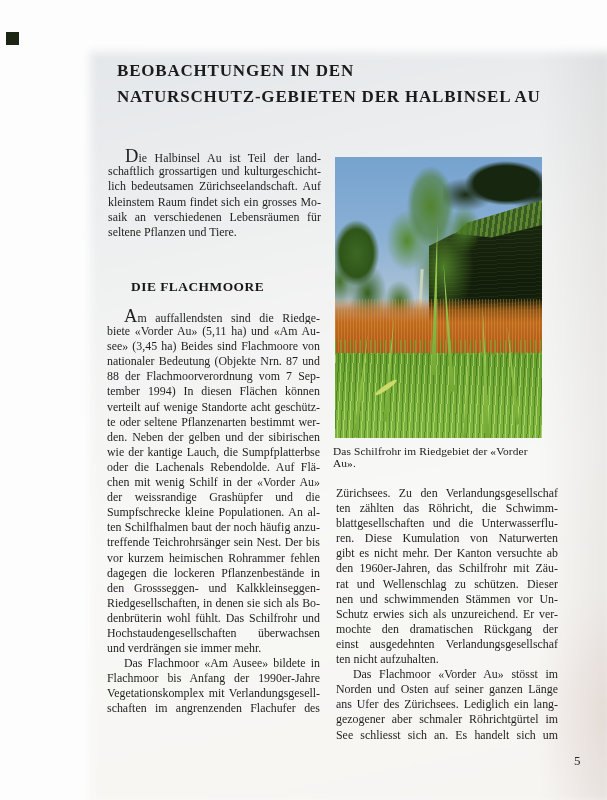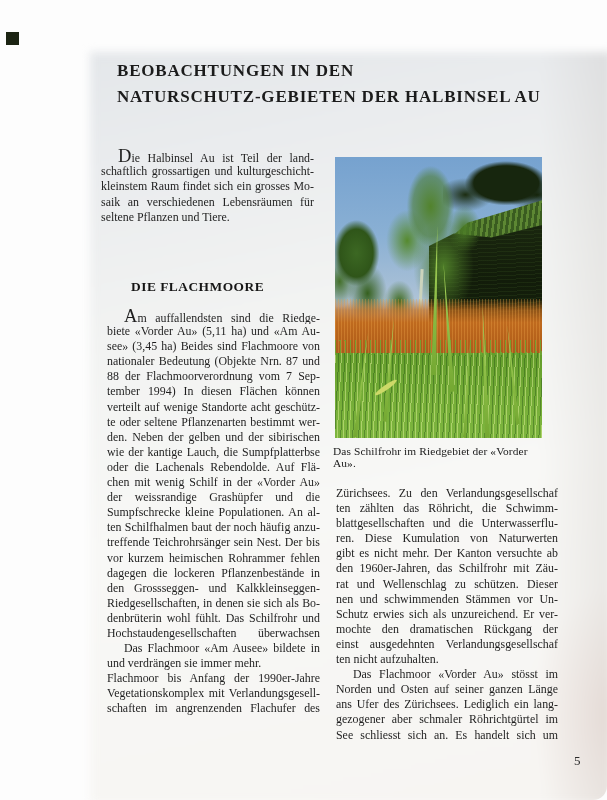--- a/index.html
+++ b/index.html
@@ -1,17 +1,17 @@
 <!DOCTYPE html>
 <html><head>
 <meta charset="utf-8">
 <style>
   html,body{margin:0;padding:0;}
   body{width:607px;height:800px;background:#fdfdfd;font-family:"Liberation Serif", serif;overflow:hidden;}
-  .stage{position:relative;width:607px;height:800px;overflow:hidden;border-radius:14px;}
+  .stage{position:relative;width:607px;height:800px;overflow:hidden;}
 
   .corner-mark{position:absolute;left:6px;top:32px;width:13px;height:13px;background:#1c2413;}
 
   .page-bg{position:absolute;left:90px;top:52px;width:522px;height:752px;
     background:
       linear-gradient(to right, rgba(0,0,0,0) 86%, rgba(120,108,100,0.10) 99%),
       radial-gradient(ellipse 120px 180px at 100% 88%, rgba(216,178,168,0.22), rgba(216,178,168,0) 70%),
       linear-gradient(168deg, #e4e7ea 0%, #eaecee 14%, #f2f3f2 34%, #f8f8f6 58%, #f7f5f2 100%);
     filter: blur(4px);}
 
@@ -20,21 +20,21 @@
   .title{position:absolute;left:27px;top:6px;font-weight:bold;font-size:17px;line-height:26px;
     letter-spacing:0.8px;color:#1b1b1b;white-space:nowrap;}
 
   .textblock{position:absolute;font-size:11.9px;color:#1e1e1e;}
   .jline{text-align:justify;text-align-last:justify;height:15.1px;line-height:15.1px;overflow:hidden;}
   .jline.end{text-align-last:left;}
   .jline.ind{text-indent:17px;}
   .jline.cap{line-height:14px;}
   .jline.cap::first-letter{font-size:18.5px;}
 
-  .intro{left:11px;top:97px;width:213px;}
+  .intro{left:18px;top:97px;width:213px;}
   .intro .jline{height:15.2px;line-height:15.2px;}
   .heading{position:absolute;left:41px;top:227px;font-weight:bold;font-size:13.4px;letter-spacing:0.5px;color:#161616;}
   .left-body{left:17px;top:257px;width:213px;}
   .right-body{left:246px;top:434px;width:222px;}
 
   .pagenum{position:absolute;left:484px;top:701px;font-size:13px;color:#2a2a2a;}
 
   .caption{position:absolute;left:243px;top:393px;width:215px;font-size:11.4px;color:#202020;letter-spacing:0.1px;}
 
   
@@ -99,20 +99,21 @@
   <div class="content">
 
     <div class="title">
       <div>BEOBACHTUNGEN IN DEN</div>
       <div>NATURSCHUTZ-GEBIETEN DER HALBINSEL AU</div>
     </div>
 
     <div class="intro textblock">
         <div class="jline ind cap">Die Halbinsel Au ist Teil der land-</div>
         <div class="jline">schaftlich grossartigen und kulturgeschicht-</div>
+        <div class="jline">lich bedeutsamen Zürichseelandschaft. Auf</div>
         <div class="jline">kleinstem Raum findet sich ein grosses Mo-</div>
         <div class="jline">saik an verschiedenen Lebensräumen für</div>
         <div class="jline end">seltene Pflanzen und Tiere.</div>
       </div>
 
     <div class="heading">DIE FLACHMOORE</div>
 
     <div class="left-body textblock">
         <div class="jline ind cap">Am auffallendsten sind die Riedge-</div>
         <div class="jline">biete «Vorder Au» (5,11 ha) und «Am Au-</div>
@@ -129,22 +130,22 @@
         <div class="jline">der weissrandige Grashüpfer und die</div>
         <div class="jline">Sumpfschrecke kleine Populationen. An al-</div>
         <div class="jline">ten Schilfhalmen baut der noch häufig anzu-</div>
         <div class="jline">treffende Teichrohrsänger sein Nest. Der bis</div>
         <div class="jline">vor kurzem heimischen Rohrammer fehlen</div>
         <div class="jline">dagegen die lockeren Pflanzenbestände in</div>
         <div class="jline">den Grossseggen- und Kalkkleinseggen-</div>
         <div class="jline">Riedgesellschaften, in denen sie sich als Bo-</div>
         <div class="jline">denbrüterin wohl fühlt. Das Schilfrohr und</div>
         <div class="jline">Hochstaudengesellschaften überwachsen</div>
+        <div class="jline end">und verdrängen sie immer mehr.</div>
         <div class="jline ind">Das Flachmoor «Am Ausee» bildete in</div>
-        <div class="jline end">und verdrängen sie immer mehr.</div>
         <div class="jline">Flachmoor bis Anfang der 1990er-Jahre einen</div>
         <div class="jline">Vegetationskomplex mit Verlandungsgesell-</div>
         <div class="jline">schaften im angrenzenden Flachufer des</div>
       </div>
 
     <div class="photo">
       <div class="ph ph-sky"></div>
       <div class="ph ph-dark-trees"></div>
       <div class="ph ph-vineyard"></div>
       <div class="ph ph-hill"></div>

